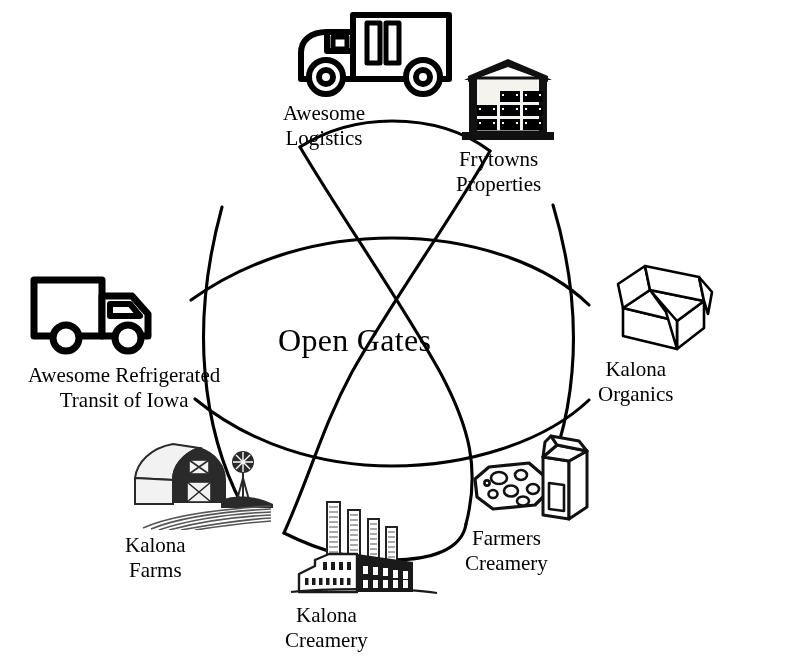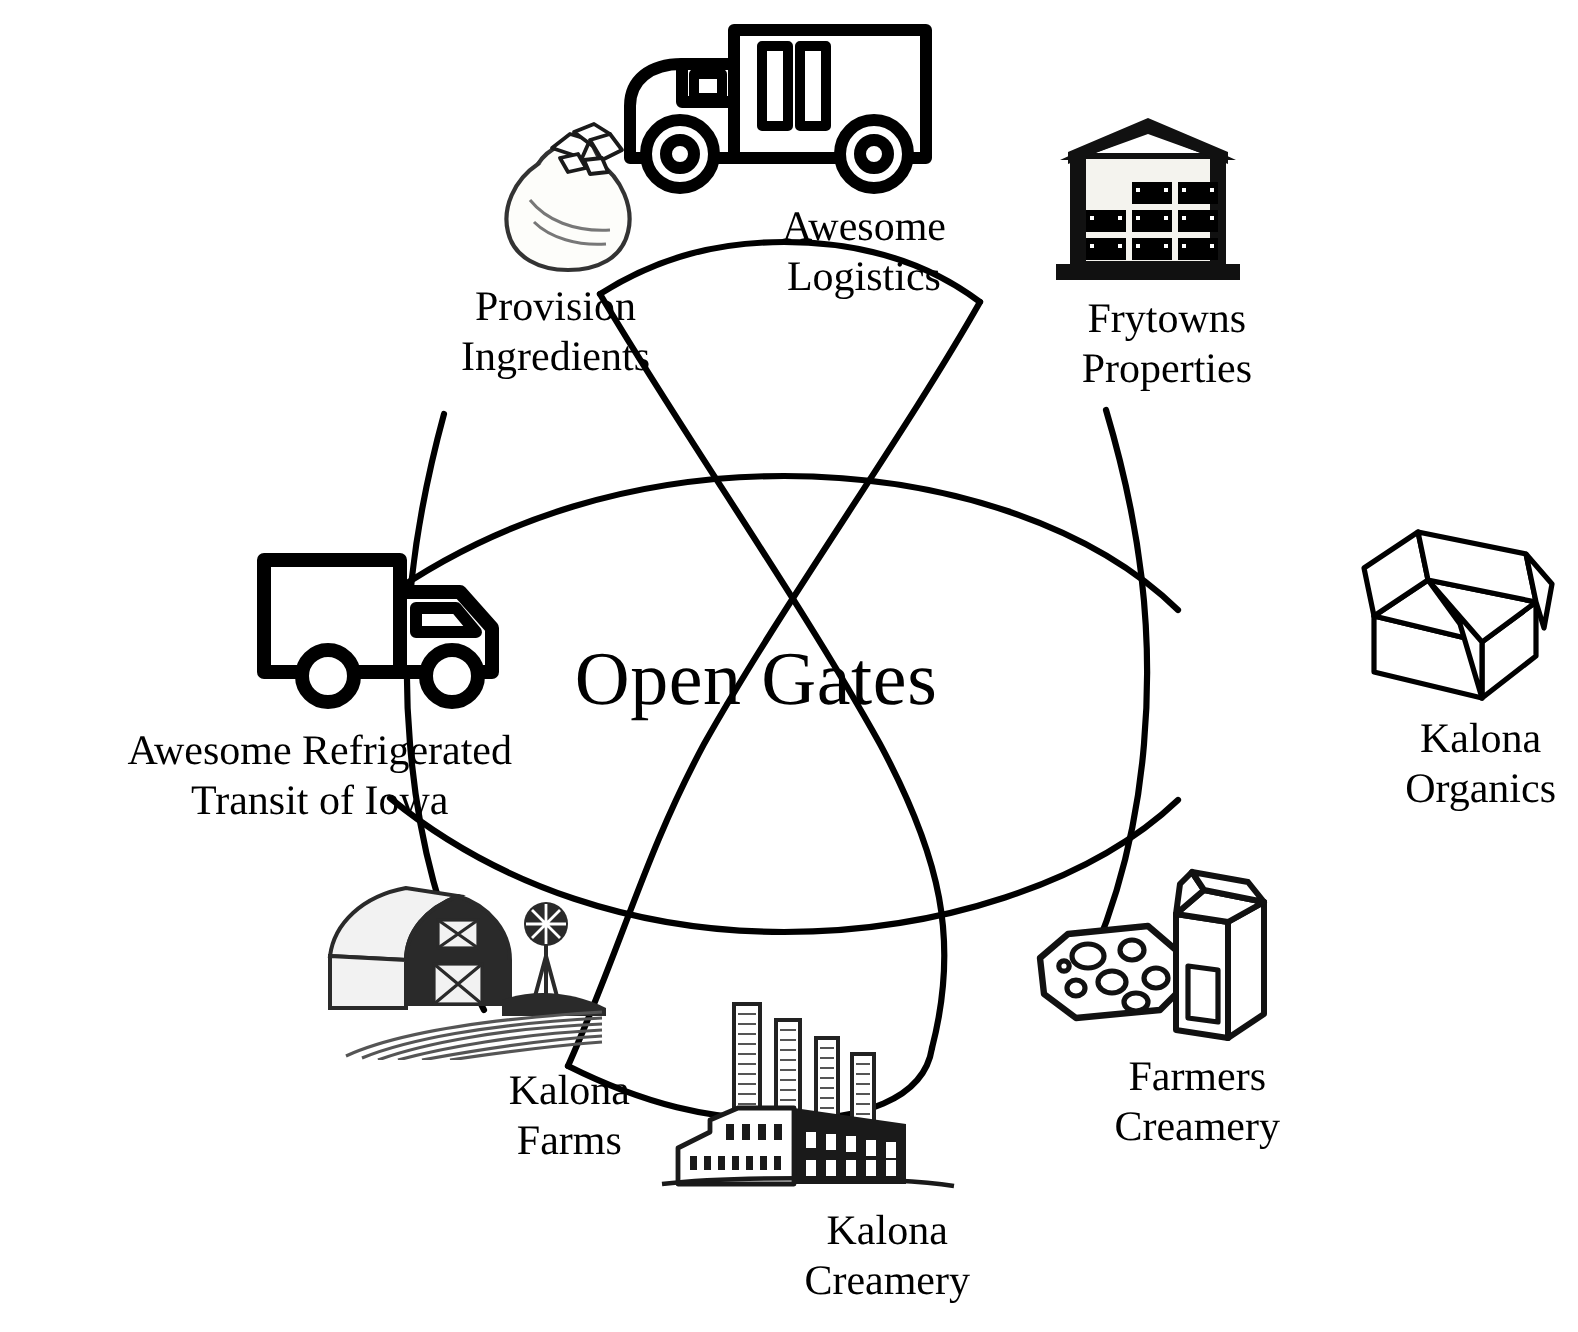--- a/index.html
+++ b/index.html
@@ -26,32 +26,31 @@
     top: 0;
     width: 789px;
     height: 666px;
   }
   
   #center-label {
     position: absolute;
     left: 278px;
     top: 322px;
     width: 200px;
-    text-align: center;
-    font-size: 38px;
+    font-size: 32px;
     line-height: 36px;
     letter-spacing: 0.3px;
     white-space: nowrap;
   }
   
   .node {
     position: absolute;
     display: flex;
     flex-direction: column;
-    align-items: flex-end;
+    align-items: flex-start;
     justify-content: flex-start;
   }
   .node-icon {
     display: block;
     line-height: 0;
   }
   .node-label {
     margin-top: 3px;
     text-align: center;
     font-size: 21px;
@@ -59,21 +58,21 @@
     white-space: pre-line;
   }
   
   #node-awesome-logistics { left: 283px; top: 6px;  width: 190px; }
   #node-provision-ingredients { left: 145px; top: 56px; width: 180px; }
   #node-frytowns-properties { left: 456px; top: 58px; width: 170px; }
   #node-kalona-organics { left: 598px; top: 252px; width: 180px; }
   #node-farmers-creamery { left: 465px; top: 431px; width: 175px; }
   #node-kalona-creamery { left: 285px; top: 500px; width: 200px; }
   #node-kalona-farms { left: 125px; top: 434px; width: 190px; }
-  #node-awesome-refrigerated { left: 16px;  top: 272px; width: 240px; }
+  #node-awesome-refrigerated { left: 0px;  top: 272px; width: 240px; padding-left: 28px; }
 </style>
 </head>
 <body>
 
 <div id="diagram-root">
 
   <svg id="arcs-layer" viewBox="0 0 789 666">
     <g fill="none" stroke="#000000" stroke-width="3.1" stroke-linecap="round">
 
       <path d="M 300,147 C 340,215 400,300 440,372 C 470,428 480,470 466,524"></path>
@@ -115,46 +114,20 @@
           <circle cx="43" cy="71" r="7"></circle>
           <circle cx="140" cy="71" r="17"></circle>
           <circle cx="140" cy="71" r="7"></circle>
         </g>
       </svg>
     </span>
     <span class="node-label">Awesome
 Logistics</span>
   </div>
 
-  <div class="node" id="node-provision-ingredients">
-    <span class="node-icon">
-      <svg width="82" height="82" viewBox="0 0 82 82">
-
-        <path d="M 26,26 C 14,34 8,48 11,60 C 14,73 27,79 41,79 C 56,79 68,73 71,60
-                 C 74,48 68,33 56,25 L 52,20 L 30,22 Z" fill="#fdfdfa" stroke="#333333" stroke-width="2.1" stroke-linejoin="round"></path>
-
-        <path d="M 26,26 C 31,18 42,13 52,14 L 57,24" fill="#fdfdfa" stroke="#333333" stroke-width="2.1"></path>
-
-        <g fill="#ffffff" stroke="#1a1a1a" stroke-width="1.9" stroke-linejoin="round">
-          <path d="M 33,18 L 42,11 L 52,14 L 48,23 Z"></path>
-          <path d="M 44,10 L 54,6 L 62,11 L 56,19 Z"></path>
-          <path d="M 52,14 L 62,11 L 68,19 L 58,24 Z"></path>
-          <path d="M 37,23 L 46,21 L 50,28 L 41,30 Z"></path>
-          <path d="M 49,24 L 58,23 L 61,30 L 52,31 Z"></path>
-        </g>
-
-        <g fill="none" stroke="#777777" stroke-width="1.5">
-          <path d="M 22,44 C 30,54 44,60 62,59"></path>
-          <path d="M 24,55 C 32,63 46,67 60,66"></path>
-        </g>
-      </svg>
-    </span>
-    <span class="node-label">Provision
-Ingredients</span>
-  </div>
 
   <div class="node" id="node-frytowns-properties">
     <span class="node-icon">
       <svg width="104" height="86" viewBox="0 0 104 86">
 
         <rect x="16" y="20" width="72" height="54" fill="#f4f3ee" stroke="#111111" stroke-width="3"></rect>
 
         <path d="M 8,22 L 52,2 L 96,22 L 88,22 L 52,9 L 16,22 Z" fill="#111111"></path>
         <path d="M 12,18 L 52,1 L 92,18 L 92,24 L 52,8 L 12,24 Z" fill="#111111"></path>
 

